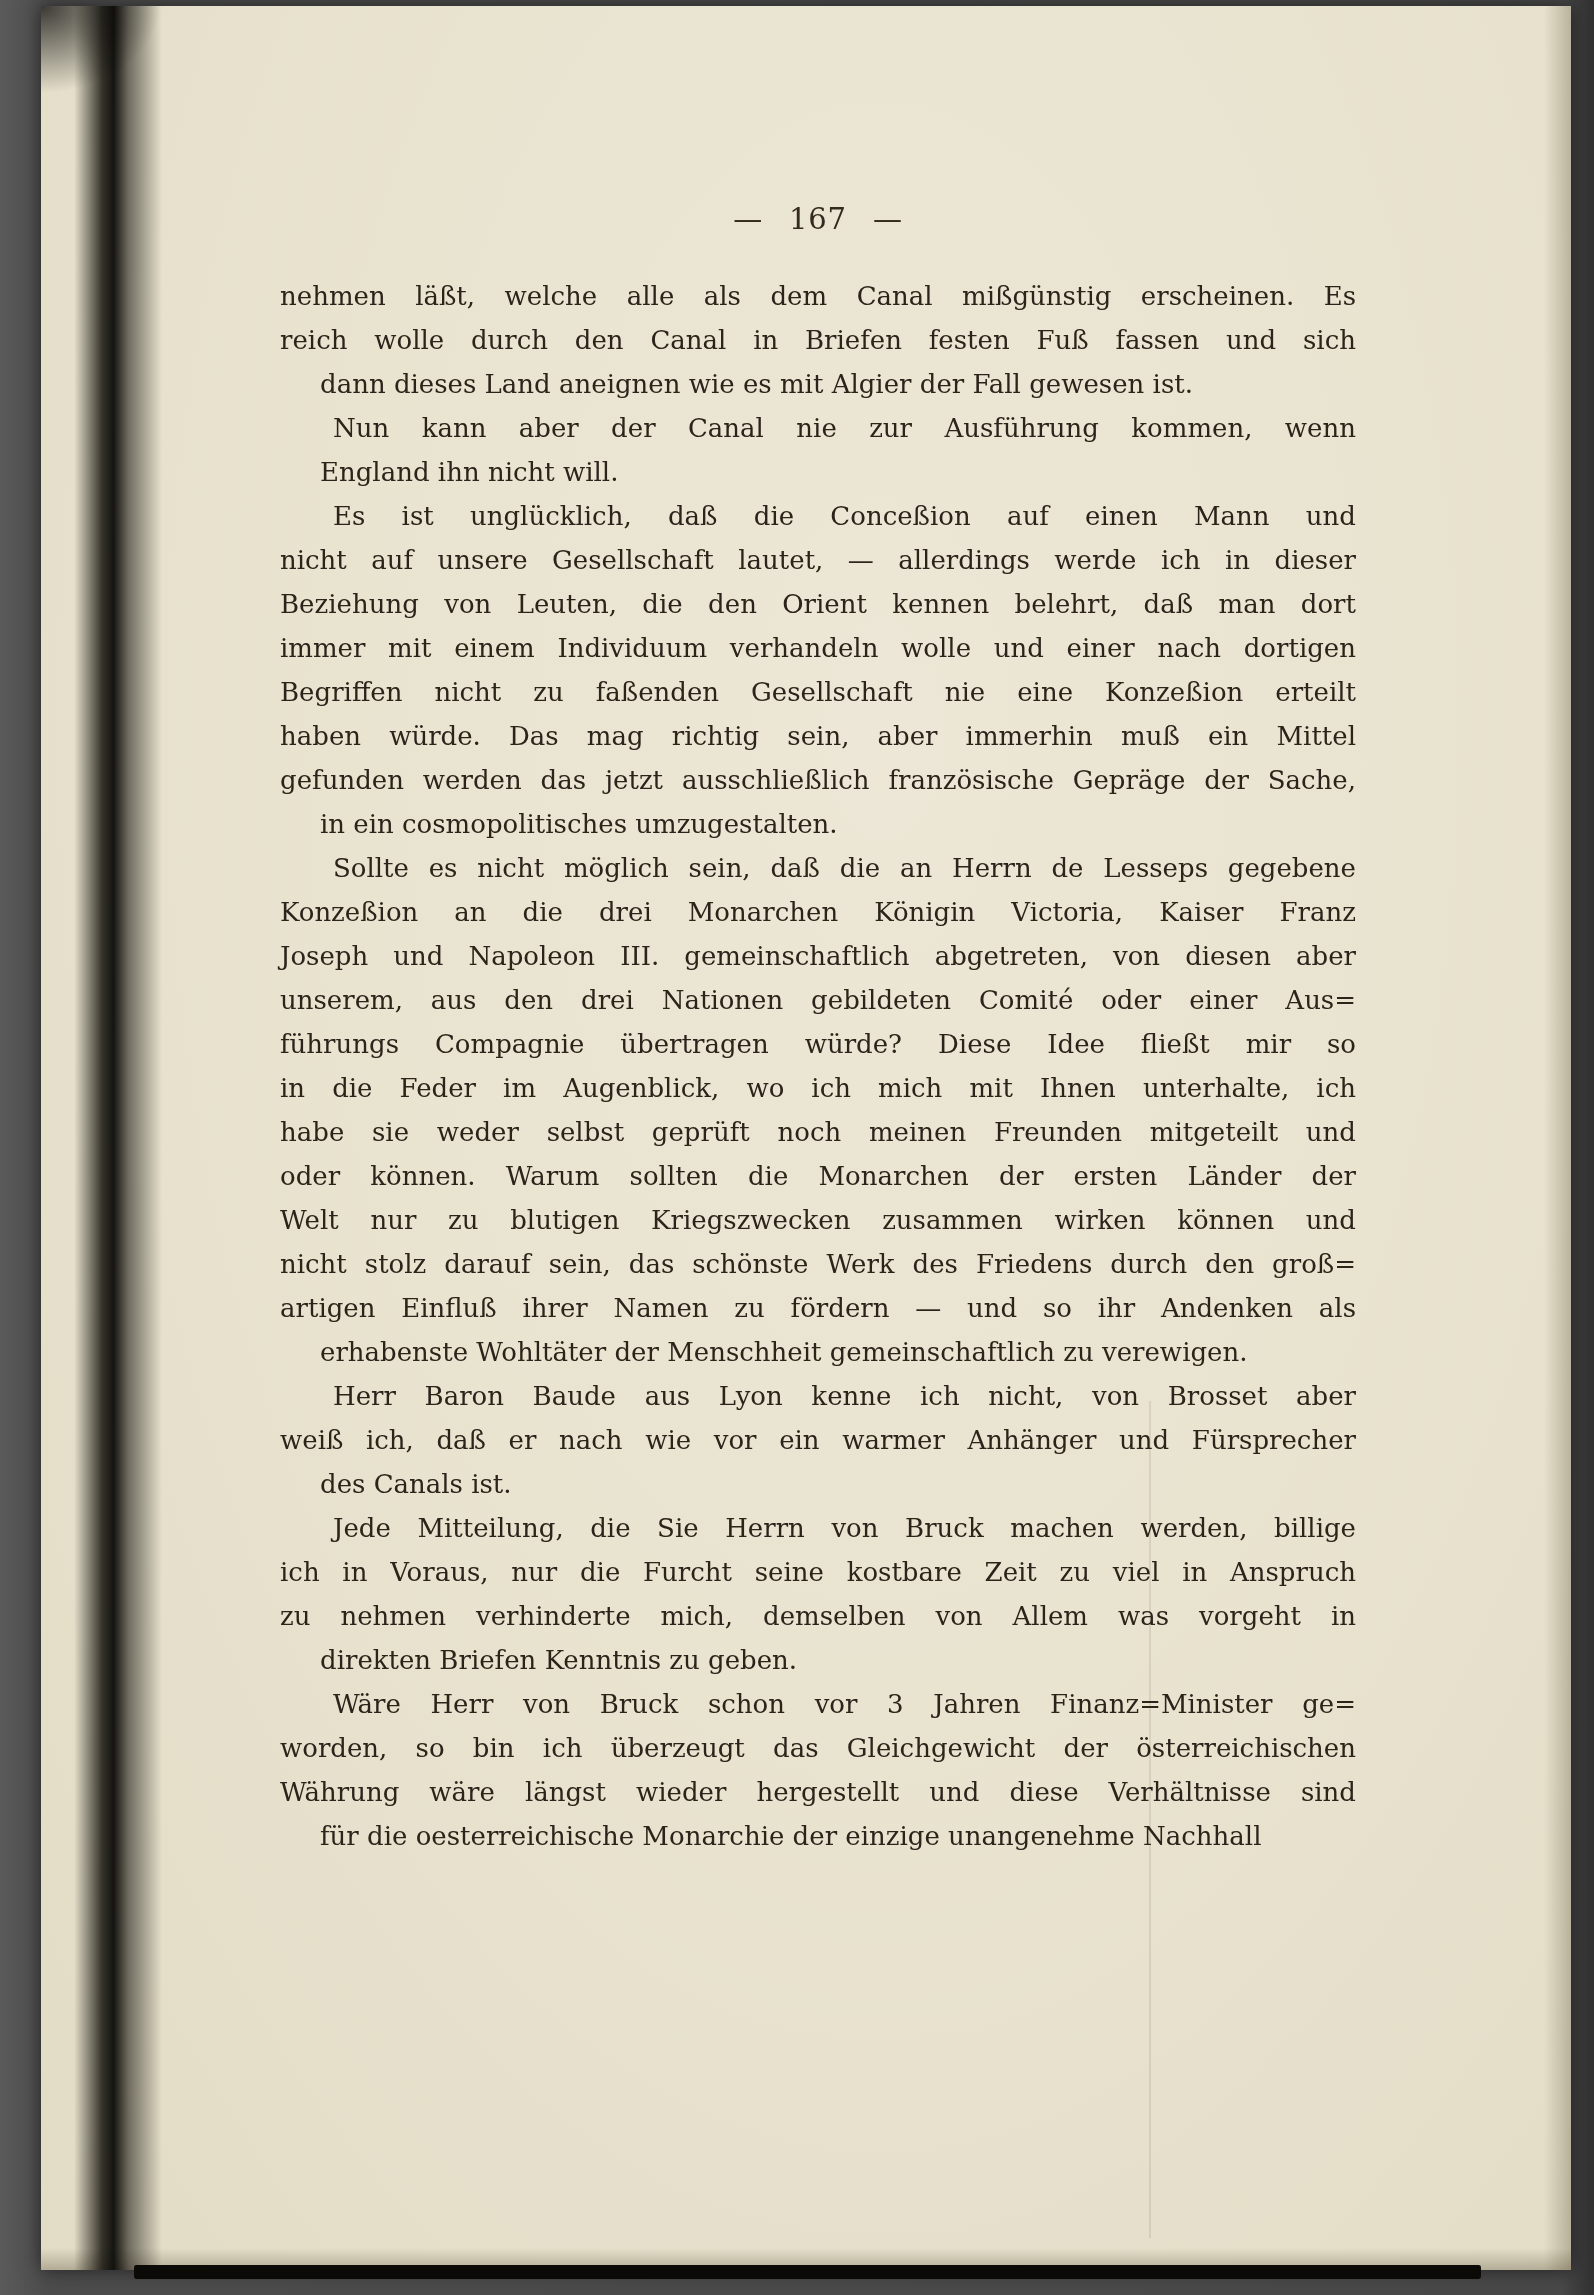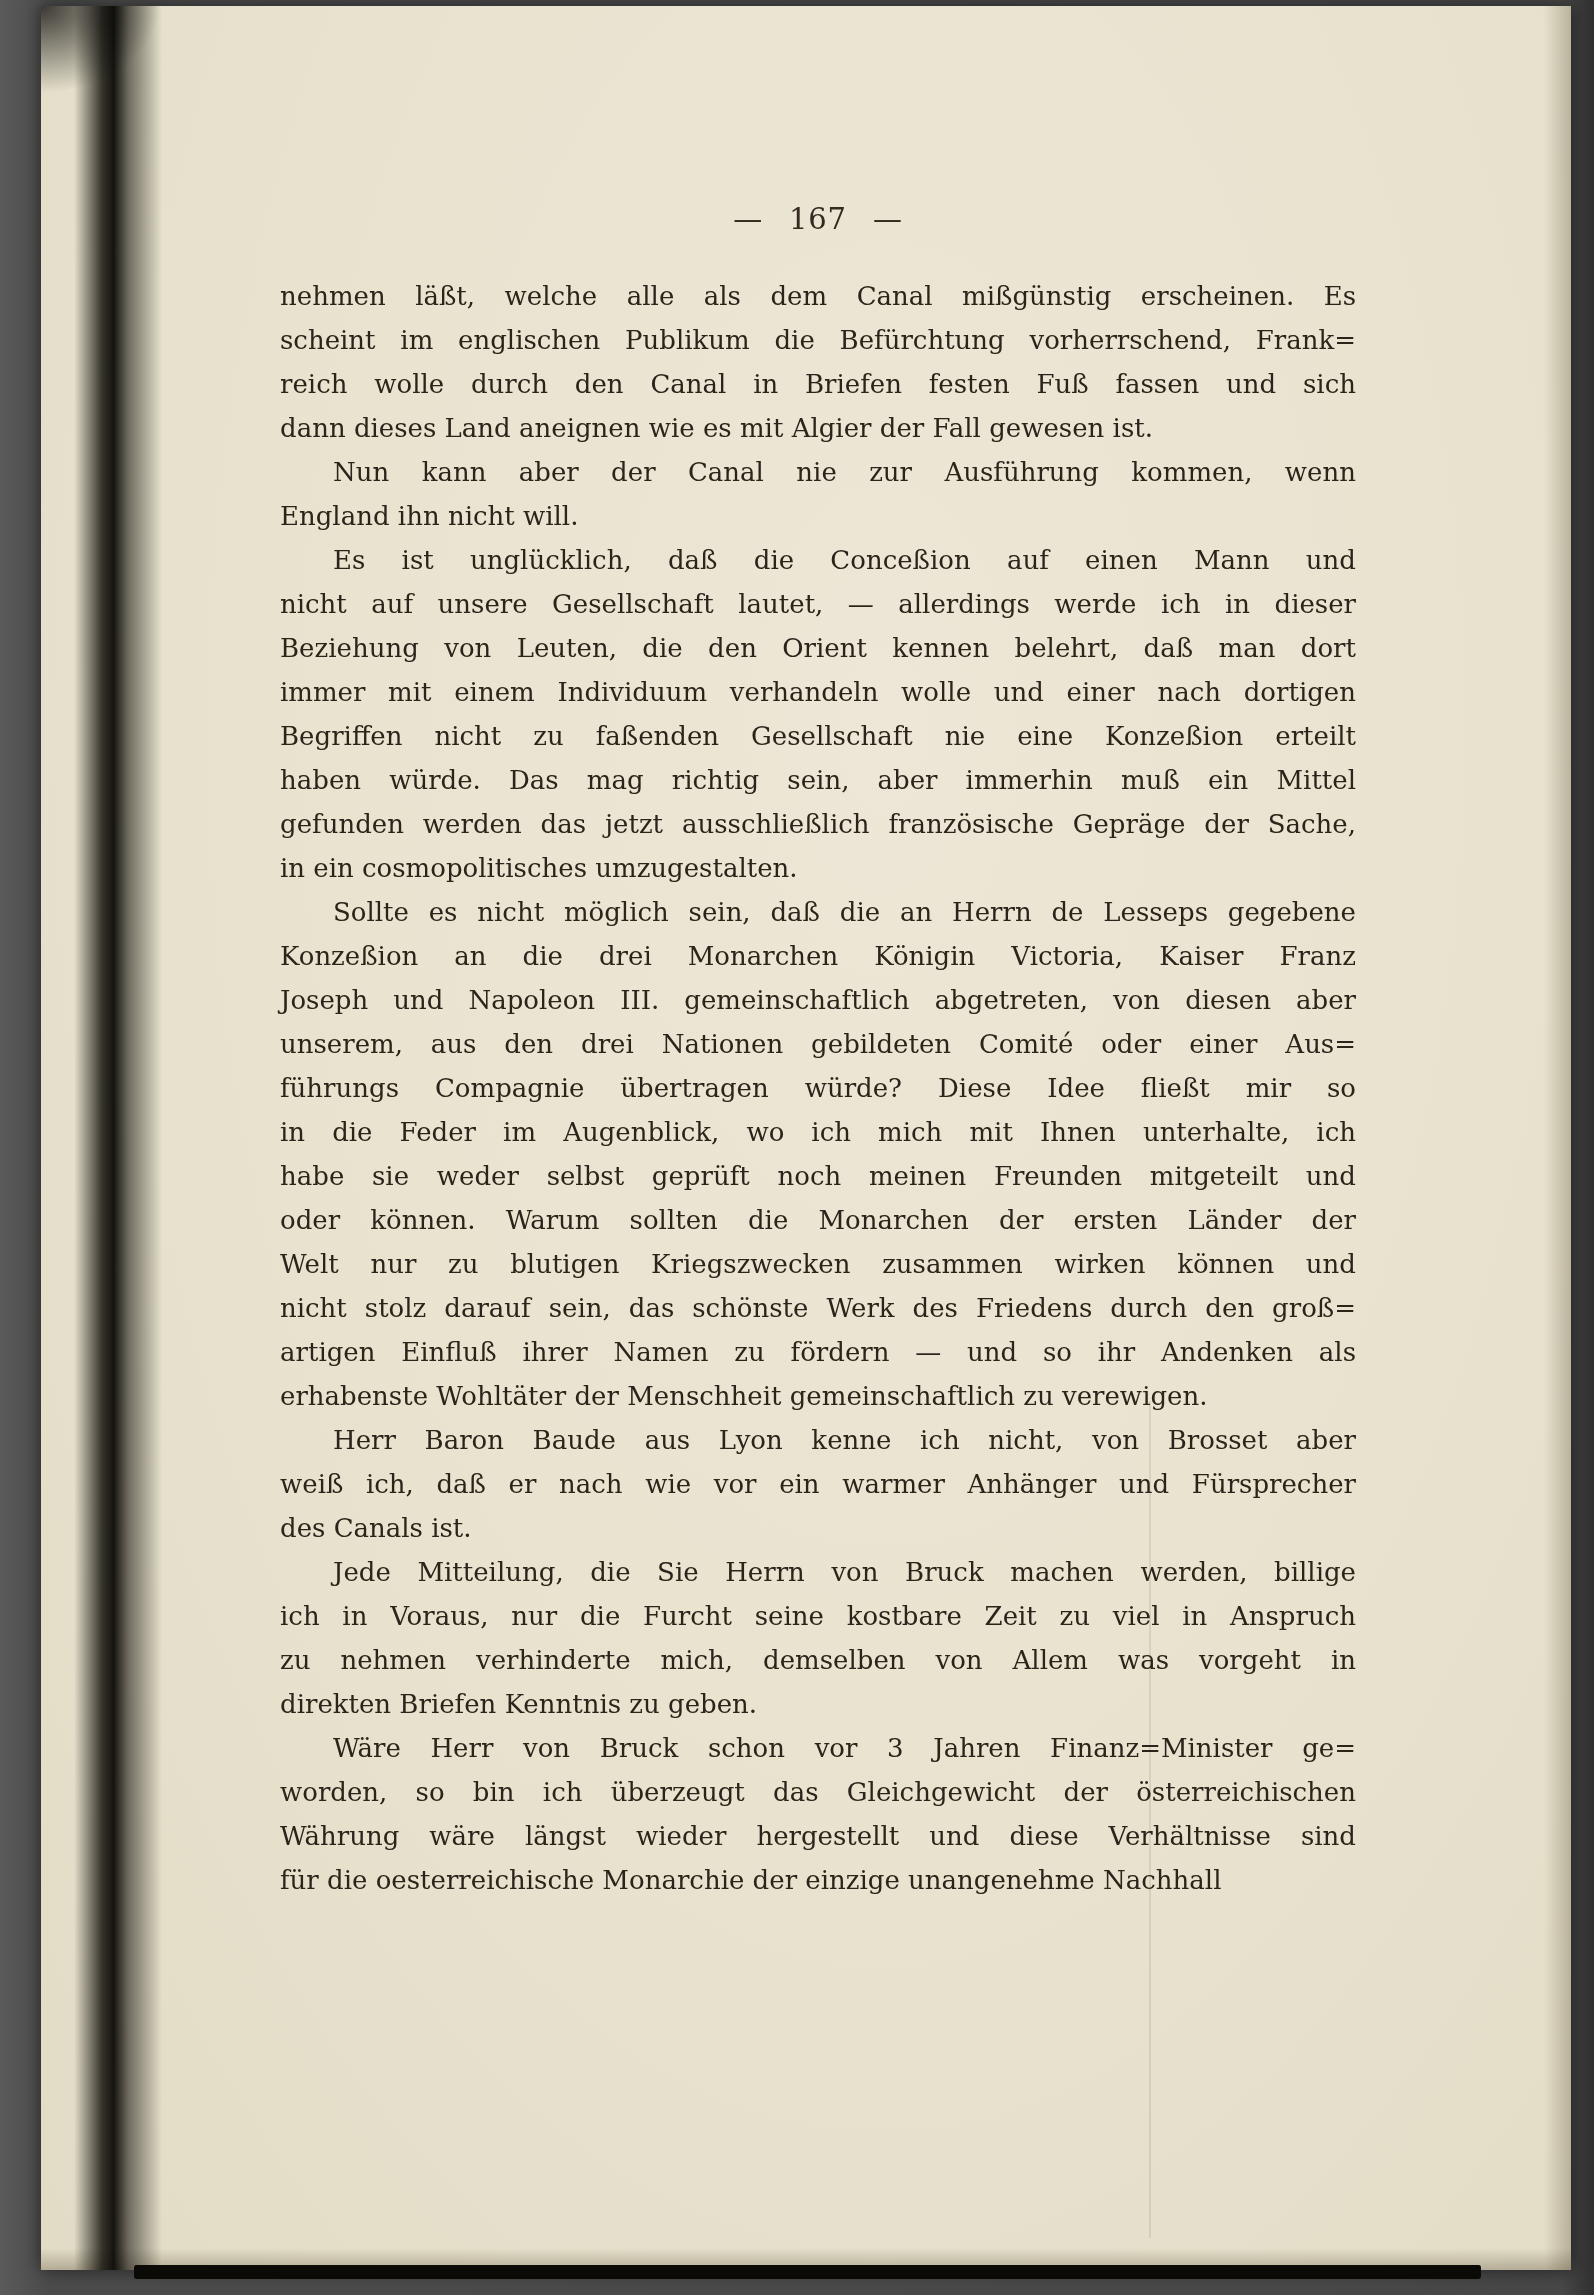--- a/index.html
+++ b/index.html
@@ -92,37 +92,36 @@
     letter-spacing: 0.8px;
     word-spacing: 16px;
     color: #342a1f;
     margin-bottom: 33px;
   }
   .paragraph { margin: 0; }
   .line {
     text-align: justify;
     text-align-last: justify;
   }
-  .line.last { text-align-last: left; }
+  .line.last { text-align-last: left; margin-left: 40px; }
   .line.indent { padding-left: 53px; }
 </style>
 </head>
 <body>
 
 <div class="scan">
   <div class="paper">
     <div class="gutter-shadow"></div>
     <div class="corner-shadow"></div>
     <div class="fold-line"></div>
     <div class="text-block">
       <div class="page-number">— 167 —</div>
       <div>
           <div class="paragraph">
             <div class="line">nehmen läßt, welche alle als dem Canal mißgünstig erscheinen. Es</div>
-            <div class="line">scheint im englischen Publikum die Befürchtung vorherrschend, Frank=</div>
             <div class="line">reich wolle durch den Canal in Briefen festen Fuß fassen und sich</div>
             <div class="line last">dann dieses Land aneignen wie es mit Algier der Fall gewesen ist.</div>
           </div>
           <div class="paragraph">
             <div class="line indent">Nun kann aber der Canal nie zur Ausführung kommen, wenn</div>
             <div class="line last">England ihn nicht will.</div>
           </div>
           <div class="paragraph">
             <div class="line indent">Es ist unglücklich, daß die Conceßion auf einen Mann und</div>
             <div class="line">nicht auf unsere Gesellschaft lautet, — allerdings werde ich in dieser</div>

